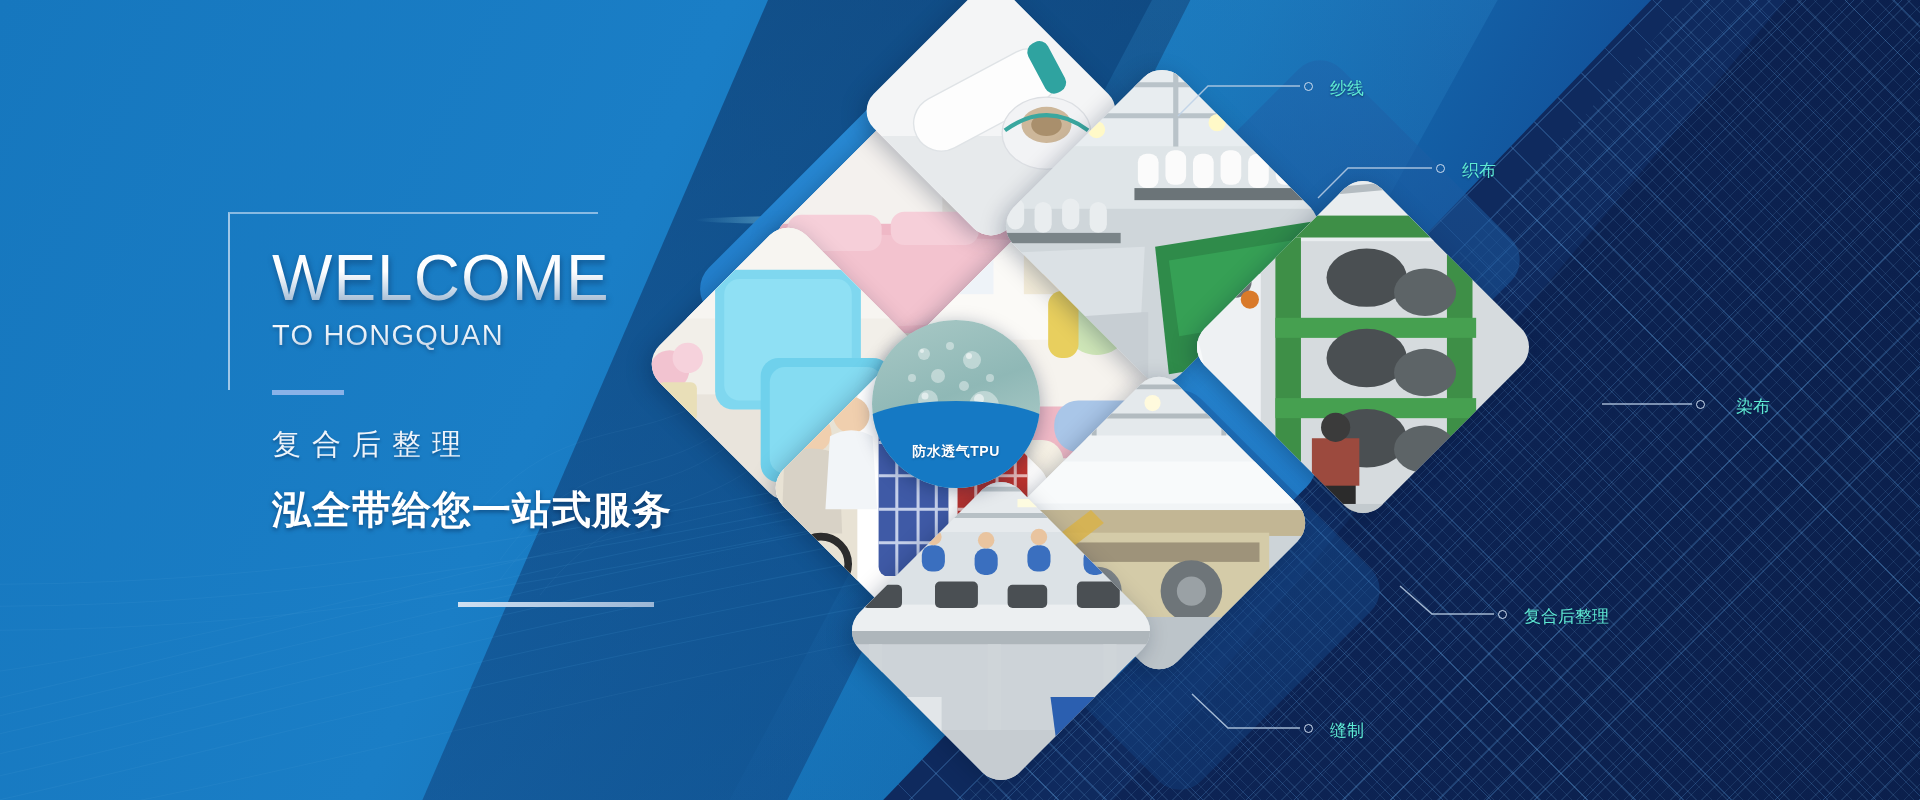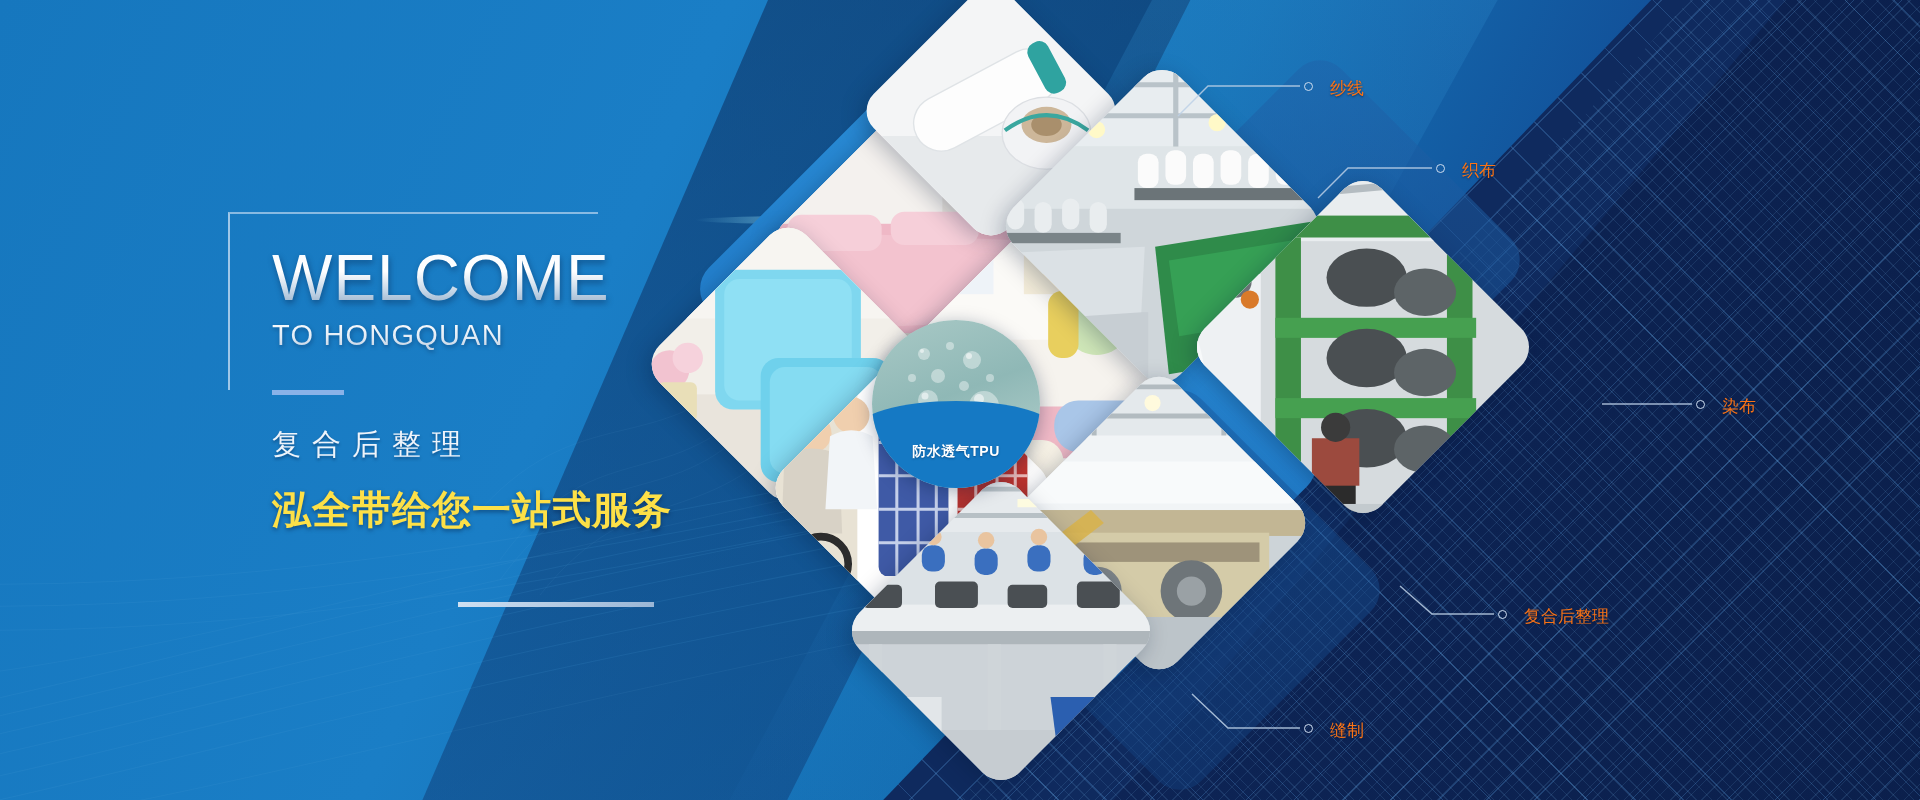--- a/index.html
+++ b/index.html
@@ -78,21 +78,21 @@
     -webkit-background-clip:text; background-clip:text; color:transparent;
     -webkit-text-fill-color:transparent;
     filter:drop-shadow(1px 2px 2px rgba(5,30,70,.4));
   }
   .rule-short { margin-top:38px; width:72px; height:5px; background:#8ab2e8; }
   .zh-sub {
     margin-top:30px; font-size:29px; color:#eef4fb; letter-spacing:11px;
     font-weight:400; text-shadow:0 2px 3px rgba(4,28,66,.45);
   }
   .zh-main {
-    margin-top:18px; font-size:39px; color:#fde047; font-weight:700; letter-spacing:1px;
+    margin-top:18px; font-size:39px; color:#ffffff; font-weight:700; letter-spacing:1px;
     text-shadow:0 2px 4px rgba(4,28,66,.5);
   }
   .rule-long {
     position:absolute; left:458px; top:602px; width:196px; height:5px;
     background:linear-gradient(90deg,#cfe0f2,#9ab6d6);
   }
 
   
   .collage { position:absolute; left:700px; top:20px; width:1220px; height:780px; }
   .dia {
@@ -122,21 +122,21 @@
     text-shadow:0 1px 2px rgba(0,30,70,.45);
   }
 
   
   .leader { position:absolute; z-index:9; }
   .leader .dot {
     position:absolute; width:9px; height:9px; border-radius:50%;
     border:1.6px solid #cddcef; background:transparent;
   }
   .leader .lbl {
-    position:absolute; color:#f97316; font-size:17px; white-space:nowrap;
+    position:absolute; color:#5eead4; font-size:17px; white-space:nowrap;
     text-shadow:0 1px 2px rgba(3,22,55,.6);
   }
 
   
   .ph { position:absolute; inset:0; }
 </style>
 </head>
 <body>
 
 <div class="banner">
@@ -501,21 +501,21 @@
     </svg>
     <div class="dot" style="left:124px; top:24px;"></div>
     <div class="lbl" style="left:150px; top:19px;">织布</div>
   </div>
 
   <div class="leader" style="left:1600px; top:382px; width:320px; height:40px;">
     <svg width="120" height="40" style="position:absolute;left:0;top:0">
       <path d="M2 22 L92 22" stroke="#bcd0e6" stroke-width="1.4" fill="none" opacity=".85"></path>
     </svg>
     <div class="dot" style="left:96px; top:18px;"></div>
-    <div class="lbl" style="left:122px; top:13px;text-align:right;">染布</div>
+    <div class="lbl" style="left:136px; top:13px;text-align:right;">染布</div>
   </div>
 
   <div class="leader" style="left:1190px; top:690px; width:360px; height:60px;">
     <svg width="160" height="60" style="position:absolute;left:0;top:0">
       <path d="M2 4 L38 38 L110 38" stroke="#bcd0e6" stroke-width="1.4" fill="none" opacity=".85"></path>
     </svg>
     <div class="dot" style="left:114px; top:34px;"></div>
     <div class="lbl" style="left:140px; top:29px;">缝制</div>
   </div>
 

